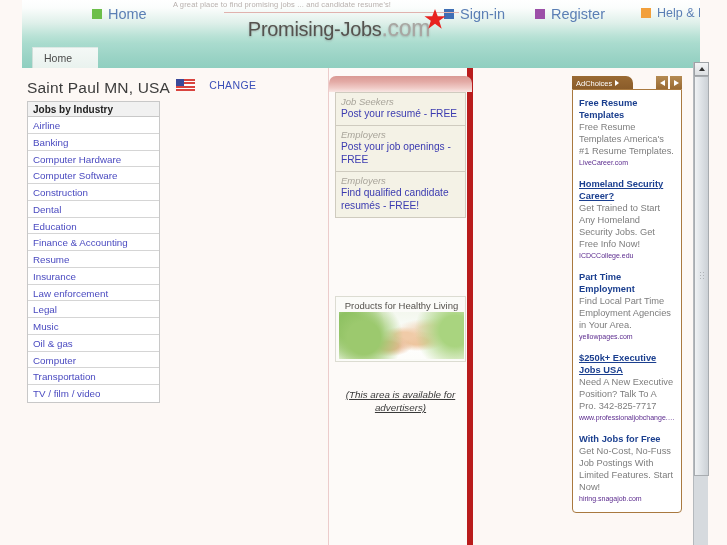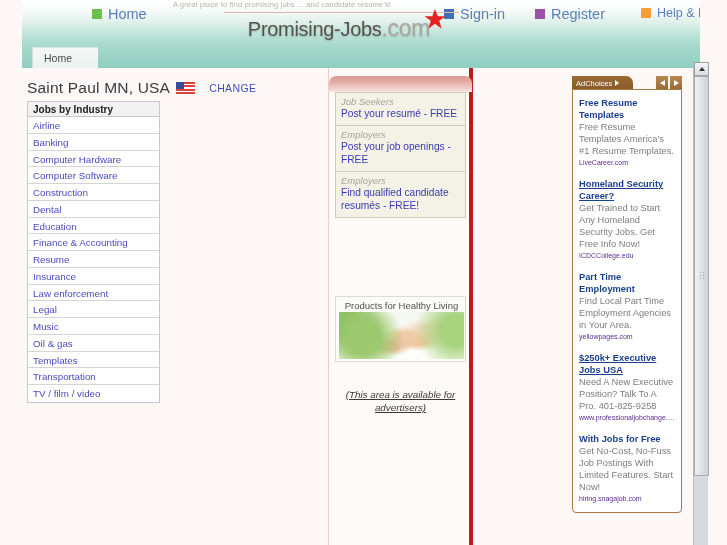--- a/index.html
+++ b/index.html
@@ -111,21 +111,21 @@
     position: absolute;
     left: 22px; top: 68px;
     width: 678px; height: 477px;
     background: #fdf8f5;
   }
 
   
   .loc-row {
     position: absolute;
     left: 5px; top: 11px;
-    display: flex; align-items: center; gap: 6px;
+    display: flex; gap: 6px;
     white-space: nowrap;
   }
   .loc-name {
     font-size: 15.5px;
     color: #3c3c3c;
     letter-spacing: .2px;
   }
   .flag {
     width: 19px; height: 12px;
     display: inline-block;
@@ -179,21 +179,21 @@
     background: #fff;
   }
   .industry-item:last-child { border-bottom: none; }
 
   
   .center-col {
     position: absolute;
     left: 306px; top: 0px;
     width: 145px; height: 477px;
     border-left: 1px solid #eccccb;
-    border-right: 4px solid #b91c1c;
+    border-right: 6px solid #b91c1c;
     background: #fdfaf8;
   }
   .center-cap {
     position: absolute;
     left: 0px; top: 8px;
     width: 143px; height: 16px;
     background: linear-gradient(to bottom, #d99a95 0%, #e3aaa5 35%, #f0cbc7 75%, #f9e6e3 100%);
     border-radius: 7px 7px 0 0;
   }
   .promo-box {
@@ -456,21 +456,21 @@
       <div class="industry-item">Construction</div>
       <div class="industry-item">Dental</div>
       <div class="industry-item">Education</div>
       <div class="industry-item">Finance &amp; Accounting</div>
       <div class="industry-item">Resume</div>
       <div class="industry-item">Insurance</div>
       <div class="industry-item">Law enforcement</div>
       <div class="industry-item">Legal</div>
       <div class="industry-item">Music</div>
       <div class="industry-item">Oil &amp; gas</div>
-      <div class="industry-item">Templates</div>
+      <div class="industry-item">Computer</div>
       <div class="industry-item">Transportation</div>
       <div class="industry-item">TV / film / video</div>
     </div>
 
     <div class="center-col">
       <div class="center-cap"></div>
 
       <div class="promo-box promo-1">
         <div class="promo-kicker">Job Seekers</div>
         <div class="promo-text">Post your resumé - FREE</div>
@@ -521,21 +521,21 @@
           <div class="ad-desc">Get Trained to Start Any Homeland Security Jobs. Get Free Info Now!</div>
           <div class="ad-url">ICDCCollege.edu</div>
         </div>
         <div class="ad-item">
           <div class="ad-title">Part Time Employment</div>
           <div class="ad-desc">Find Local Part Time Employment Agencies in Your Area.</div>
           <div class="ad-url">yellowpages.com</div>
         </div>
         <div class="ad-item">
           <div class="ad-title underlined">$250k+ Executive Jobs USA</div>
-          <div class="ad-desc">Need A New Executive Position? Talk To A Pro. 401-825-9258</div>
+          <div class="ad-desc">Need A New Executive Position? Talk To A Pro. 342-825-7717</div>
           <div class="ad-url">www.professionaljobchange.c...</div>
         </div>
         <div class="ad-item">
           <div class="ad-title">With Jobs for Free</div>
           <div class="ad-desc">Get No-Cost, No-Fuss Job Postings With Limited Features. Start Now!</div>
           <div class="ad-url">hiring.snagajob.com</div>
         </div>
       </div>
     </div>
 

